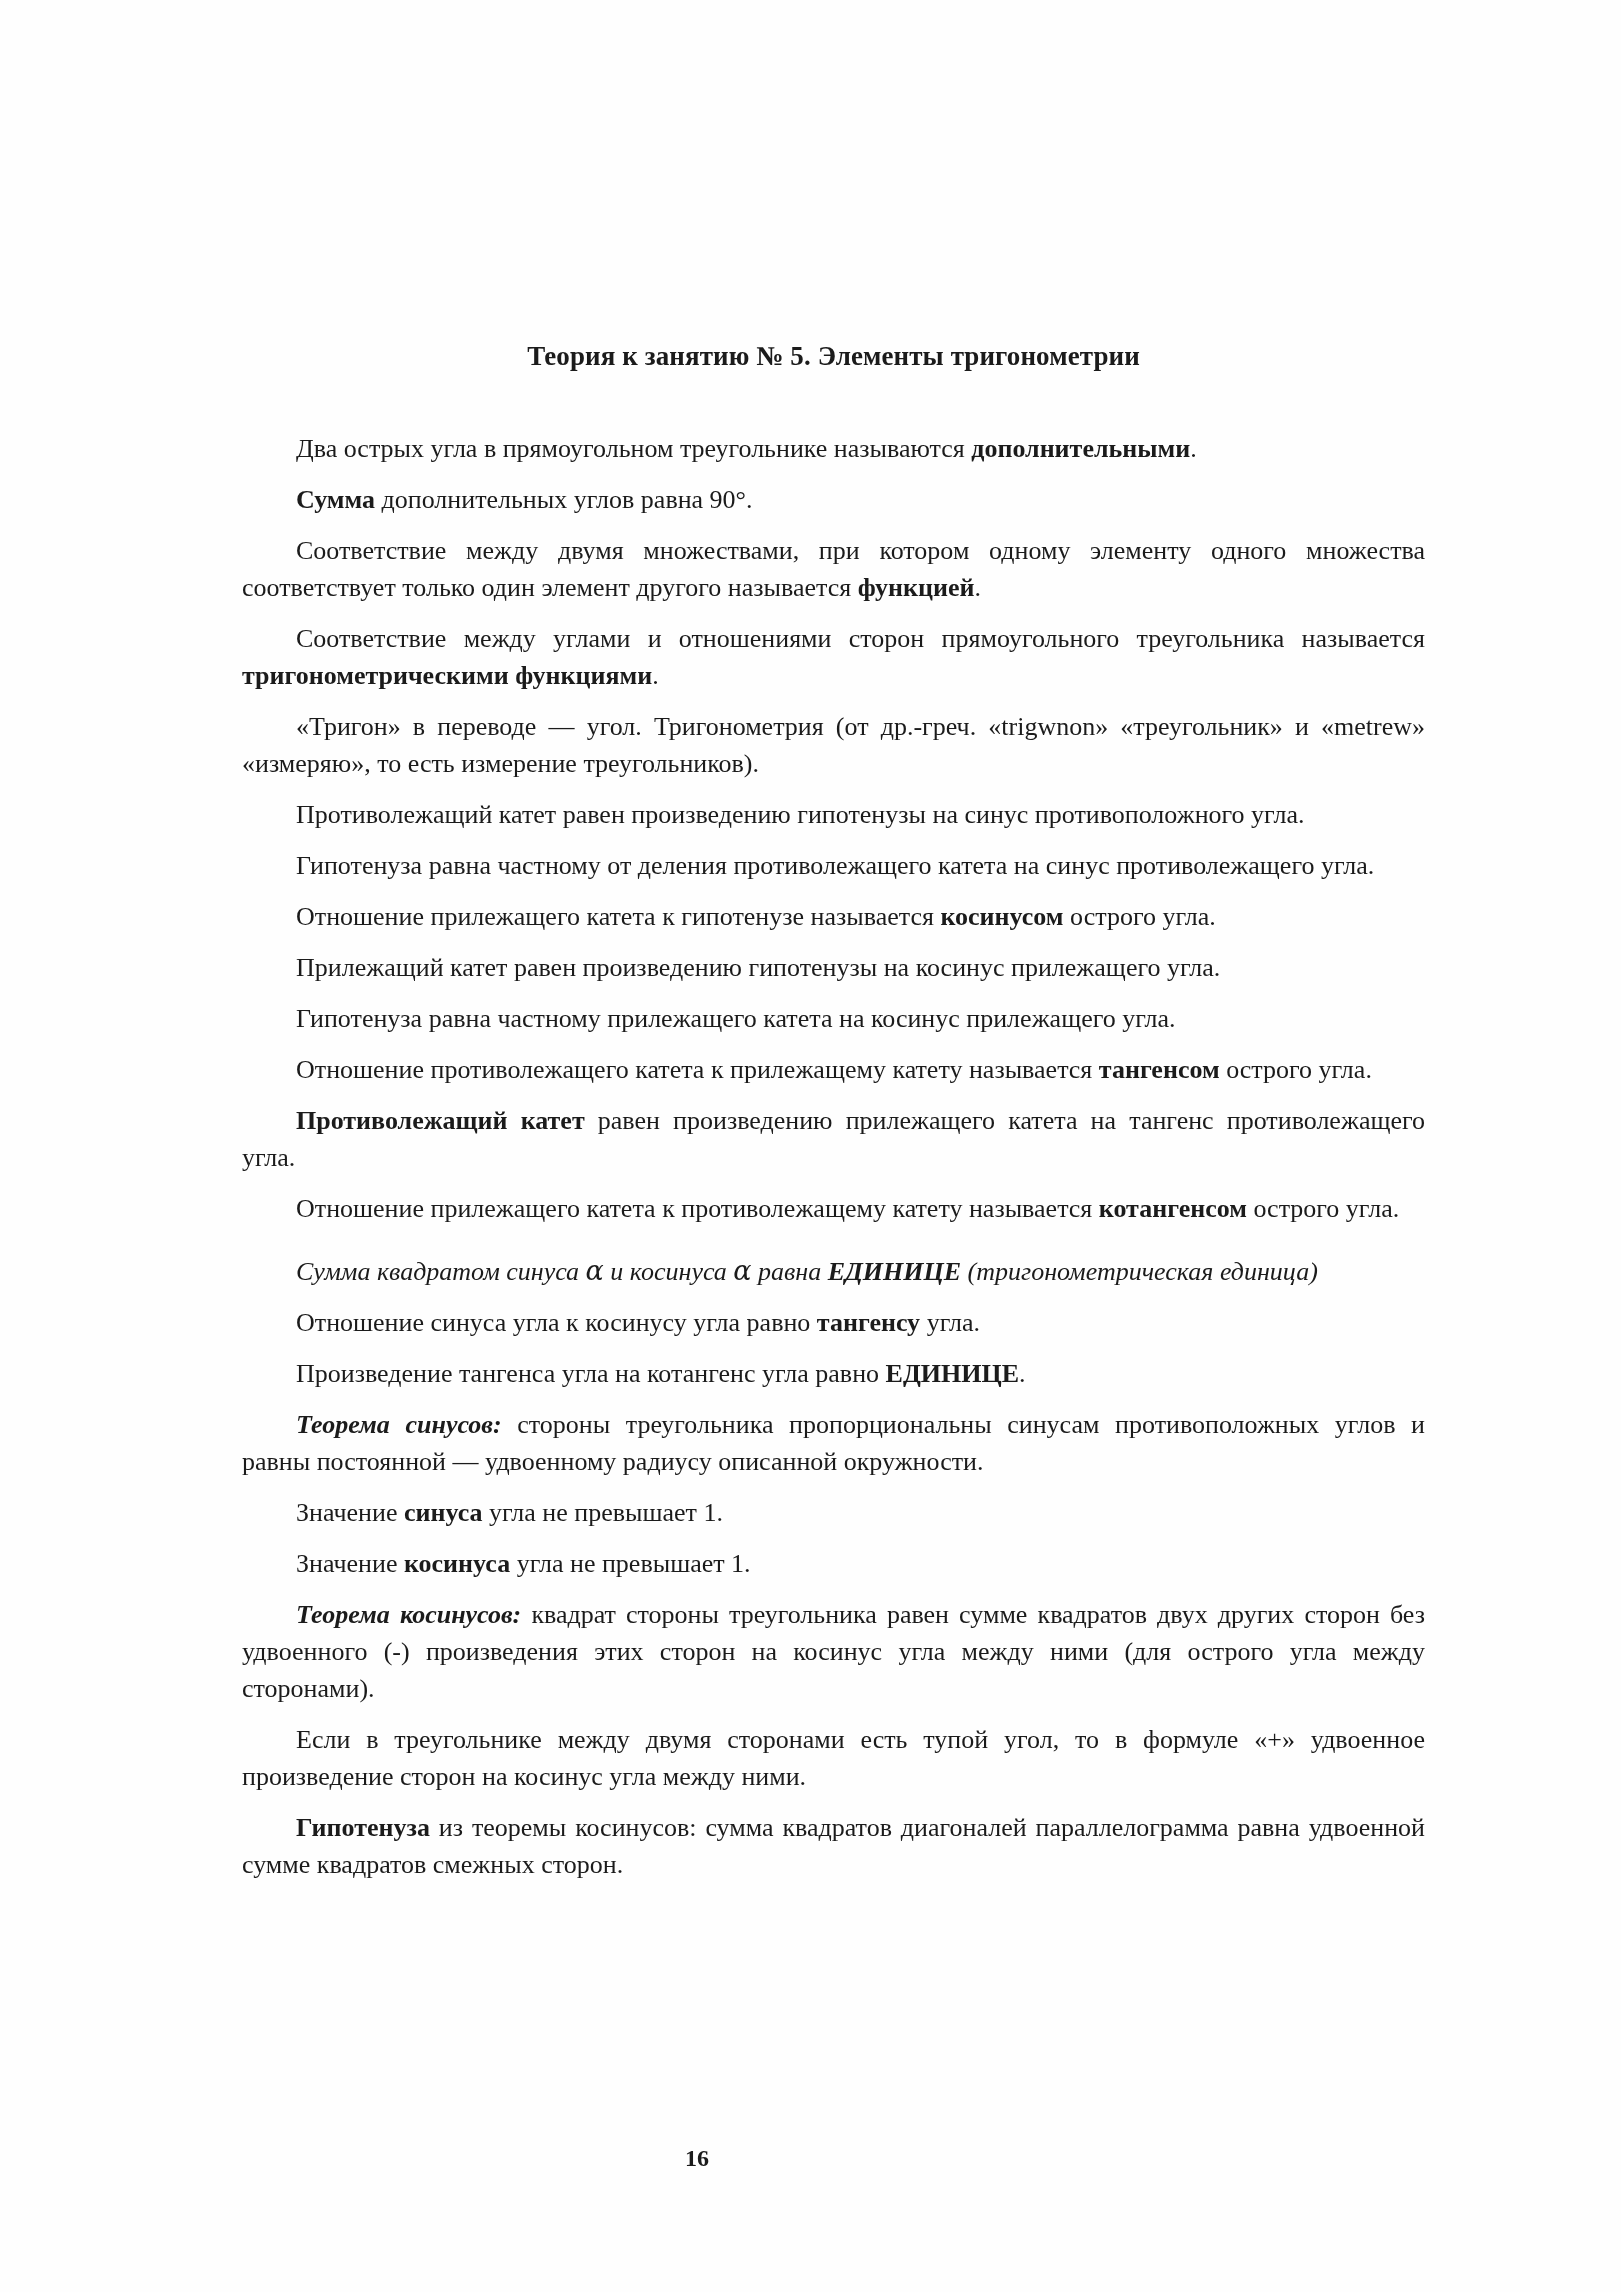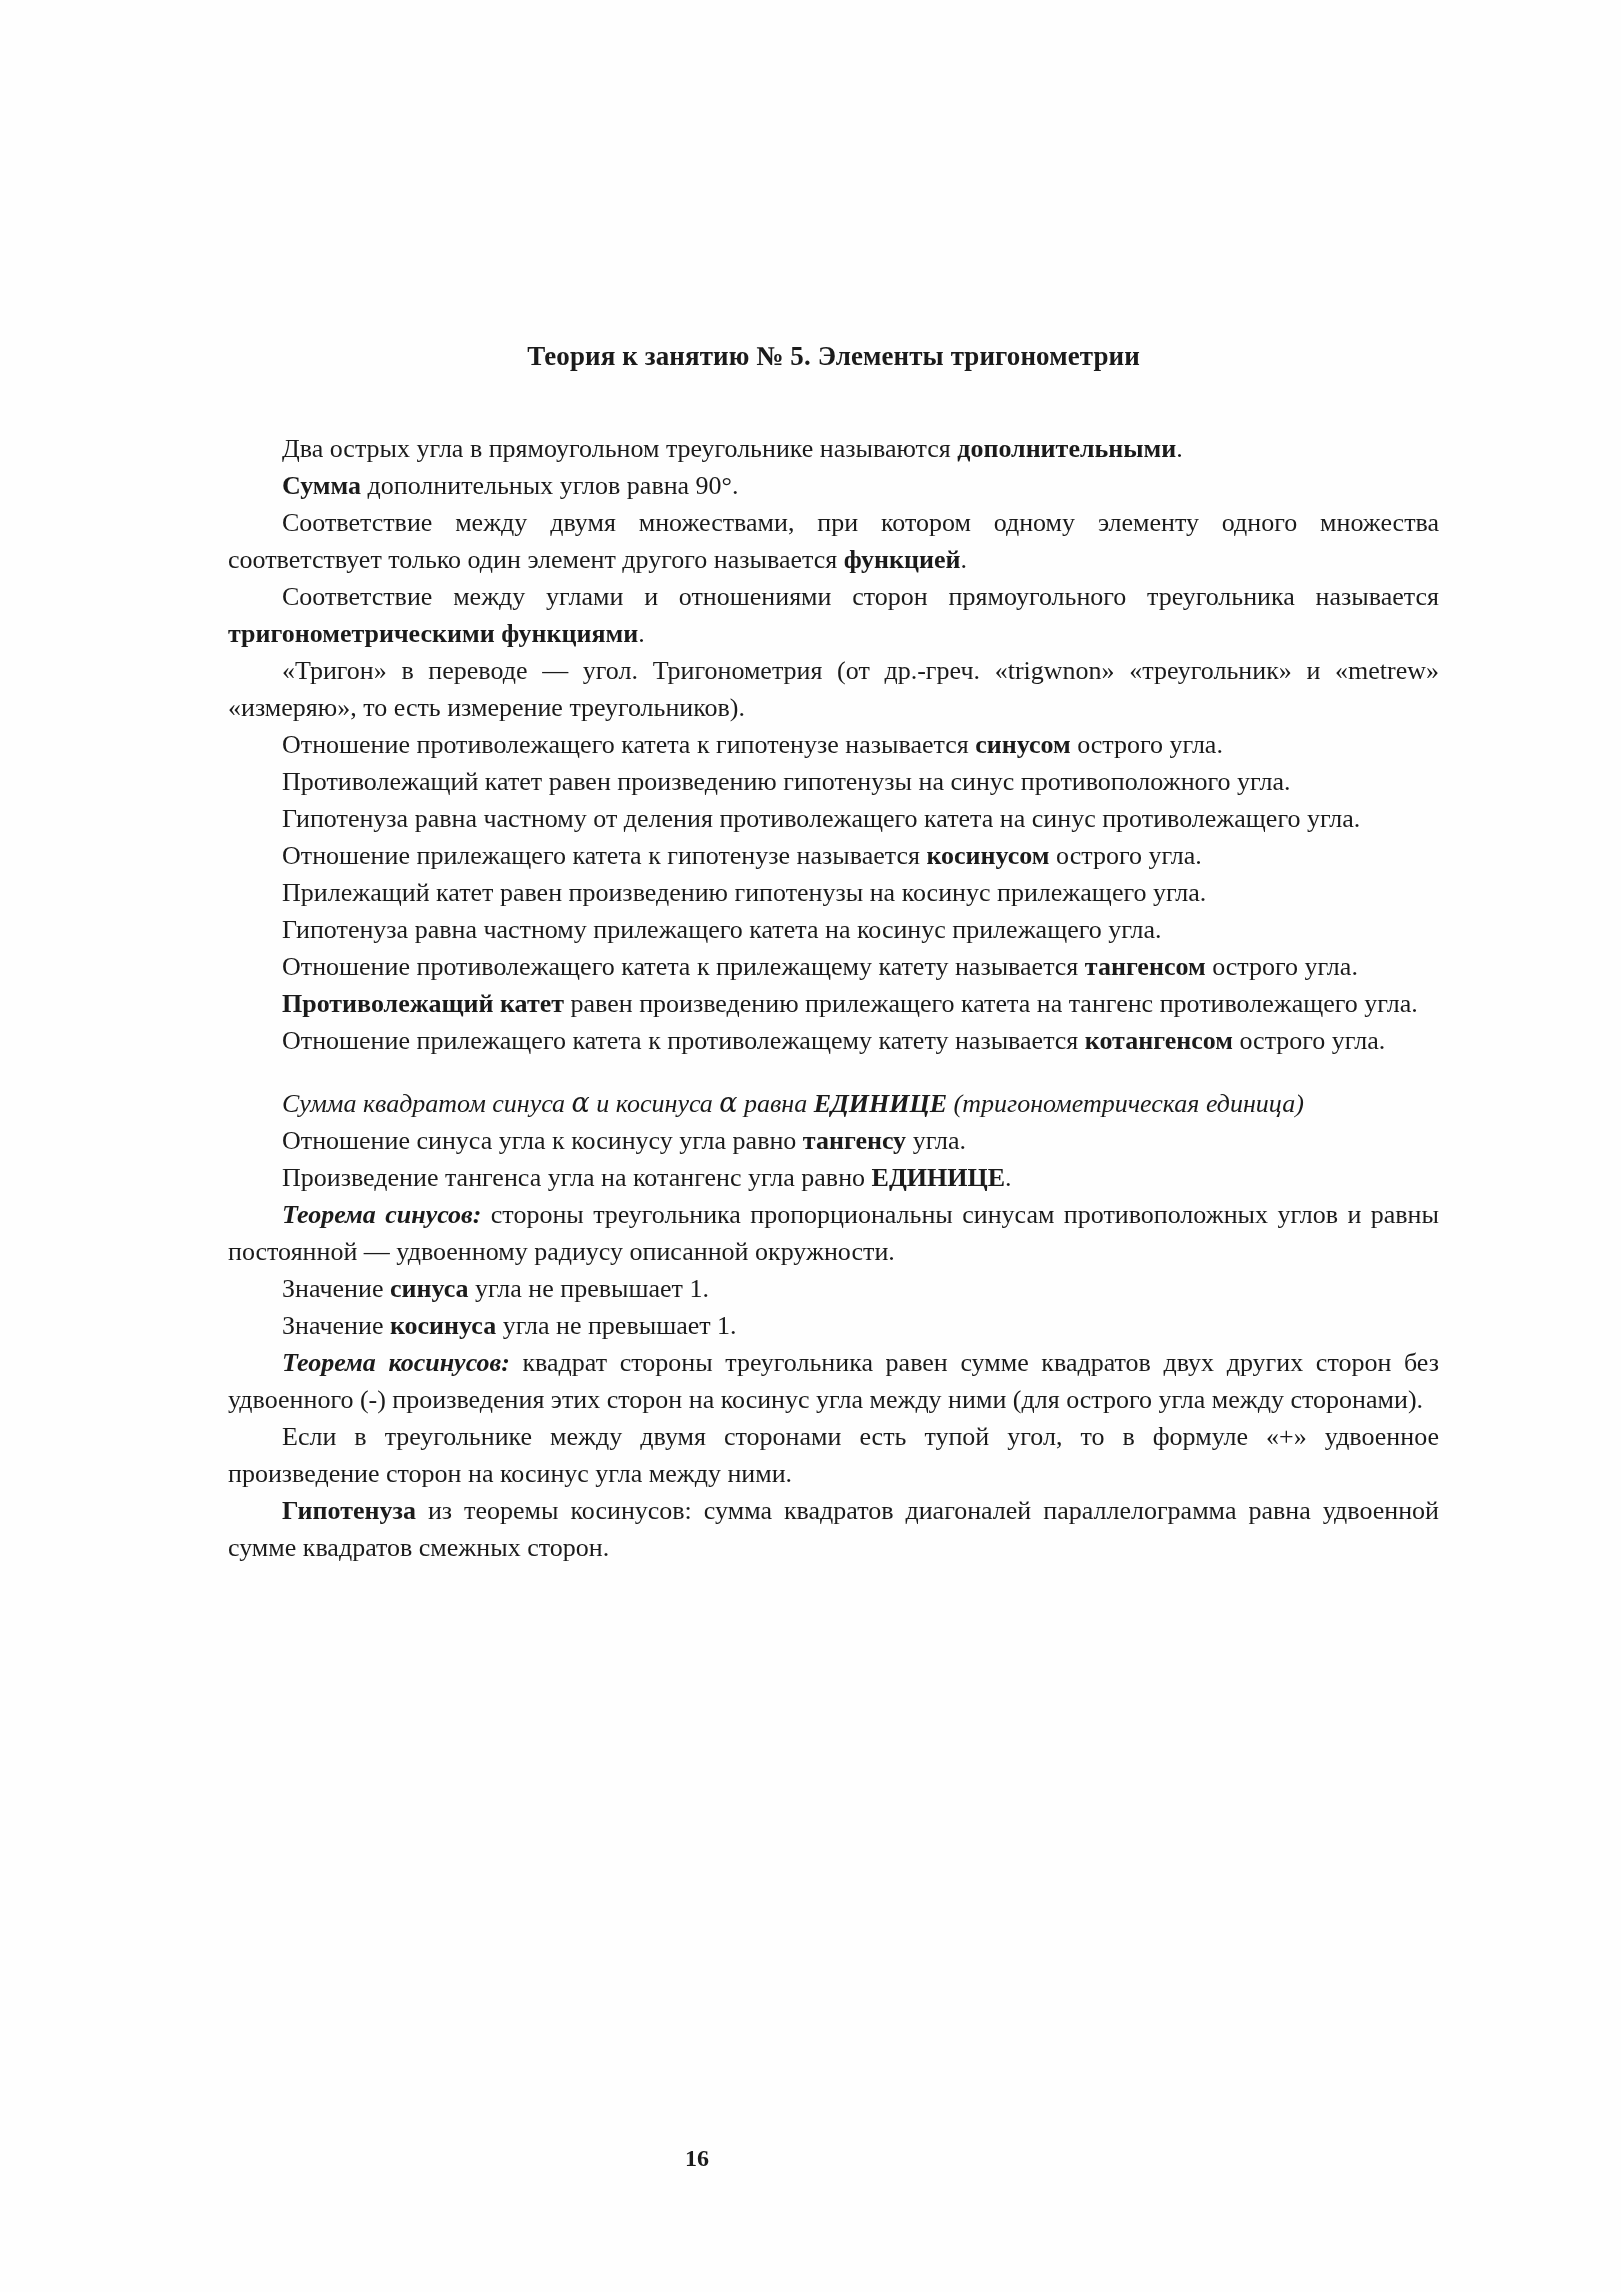--- a/index.html
+++ b/index.html
@@ -35,21 +35,21 @@
   .doc-title {
     text-align: center;
     font-weight: bold;
     font-size: 27px;
     line-height: 1.25;
     margin: 0 0 56px 0;
     letter-spacing: 0.1px;
   }
 
   .para {
-    margin: 0;
+    margin: 14px;
     font-size: 26px;
     line-height: 37px;
     text-align: justify;
     text-indent: 54px;
     text-justify: inter-word;
     hyphens: none;
   }
 
   .spacer-para {
     margin-top: 25px;
@@ -88,21 +88,20 @@
   <div class="content">
 
     <h1 class="doc-title">Теория к занятию № 5. Элементы тригонометрии</h1>
 
     <div id="body-text">
         <p class="para"><span>Два острых угла в прямоугольном треугольнике называются </span><b>дополнительными</b><span>.</span></p>
         <p class="para"><b>Сумма</b><span> дополнительных углов равна 90°.</span></p>
         <p class="para"><span>Соответствие между двумя множествами, при котором одному элементу одного множества соответствует только один элемент другого называется </span><b>функцией</b><span>.</span></p>
         <p class="para"><span>Соответствие между углами и отношениями сторон прямоугольного треугольника называется </span><b>тригонометрическими функциями</b><span>.</span></p>
         <p class="para"><span>«Тригон» в переводе — угол. Тригонометрия (от др.-греч. «trigwnon» «треугольник» и «metrew» «измеряю», то есть измерение треугольников).</span></p>
-        <p class="para"><span>Отношение противолежащего катета к гипотенузе называется </span><b>синусом</b><span> острого угла.</span></p>
         <p class="para"><span>Противолежащий катет равен произведению гипотенузы на синус противоположного угла.</span></p>
         <p class="para"><span>Гипотенуза равна частному от деления противолежащего катета на синус противолежащего угла.</span></p>
         <p class="para"><span>Отношение прилежащего катета к гипотенузе называется </span><b>косинусом</b><span> острого угла.</span></p>
         <p class="para"><span>Прилежащий катет равен произведению гипотенузы на косинус прилежащего угла.</span></p>
         <p class="para"><span>Гипотенуза равна частному прилежащего катета на косинус прилежащего угла.</span></p>
         <p class="para"><span>Отношение противолежащего катета к прилежащему катету называется </span><b>тангенсом</b><span> острого угла.</span></p>
         <p class="para"><b>Противолежащий катет</b><span> равен произведению прилежащего катета на тангенс противолежащего угла.</span></p>
         <p class="para"><span>Отношение прилежащего катета к противолежащему катету называется </span><b>котангенсом</b><span> острого угла.</span></p>
         <p class="para spacer-para"><span>Сумма квадратом синуса </span><span class="alpha">α</span><span> и косинуса </span><span class="alpha">α</span><span> равна </span><b>ЕДИНИЦЕ</b><span> (тригонометрическая единица)</span></p>
         <p class="para"><span>Отношение синуса угла к косинусу угла равно </span><b>тангенсу</b><span> угла.</span></p>

